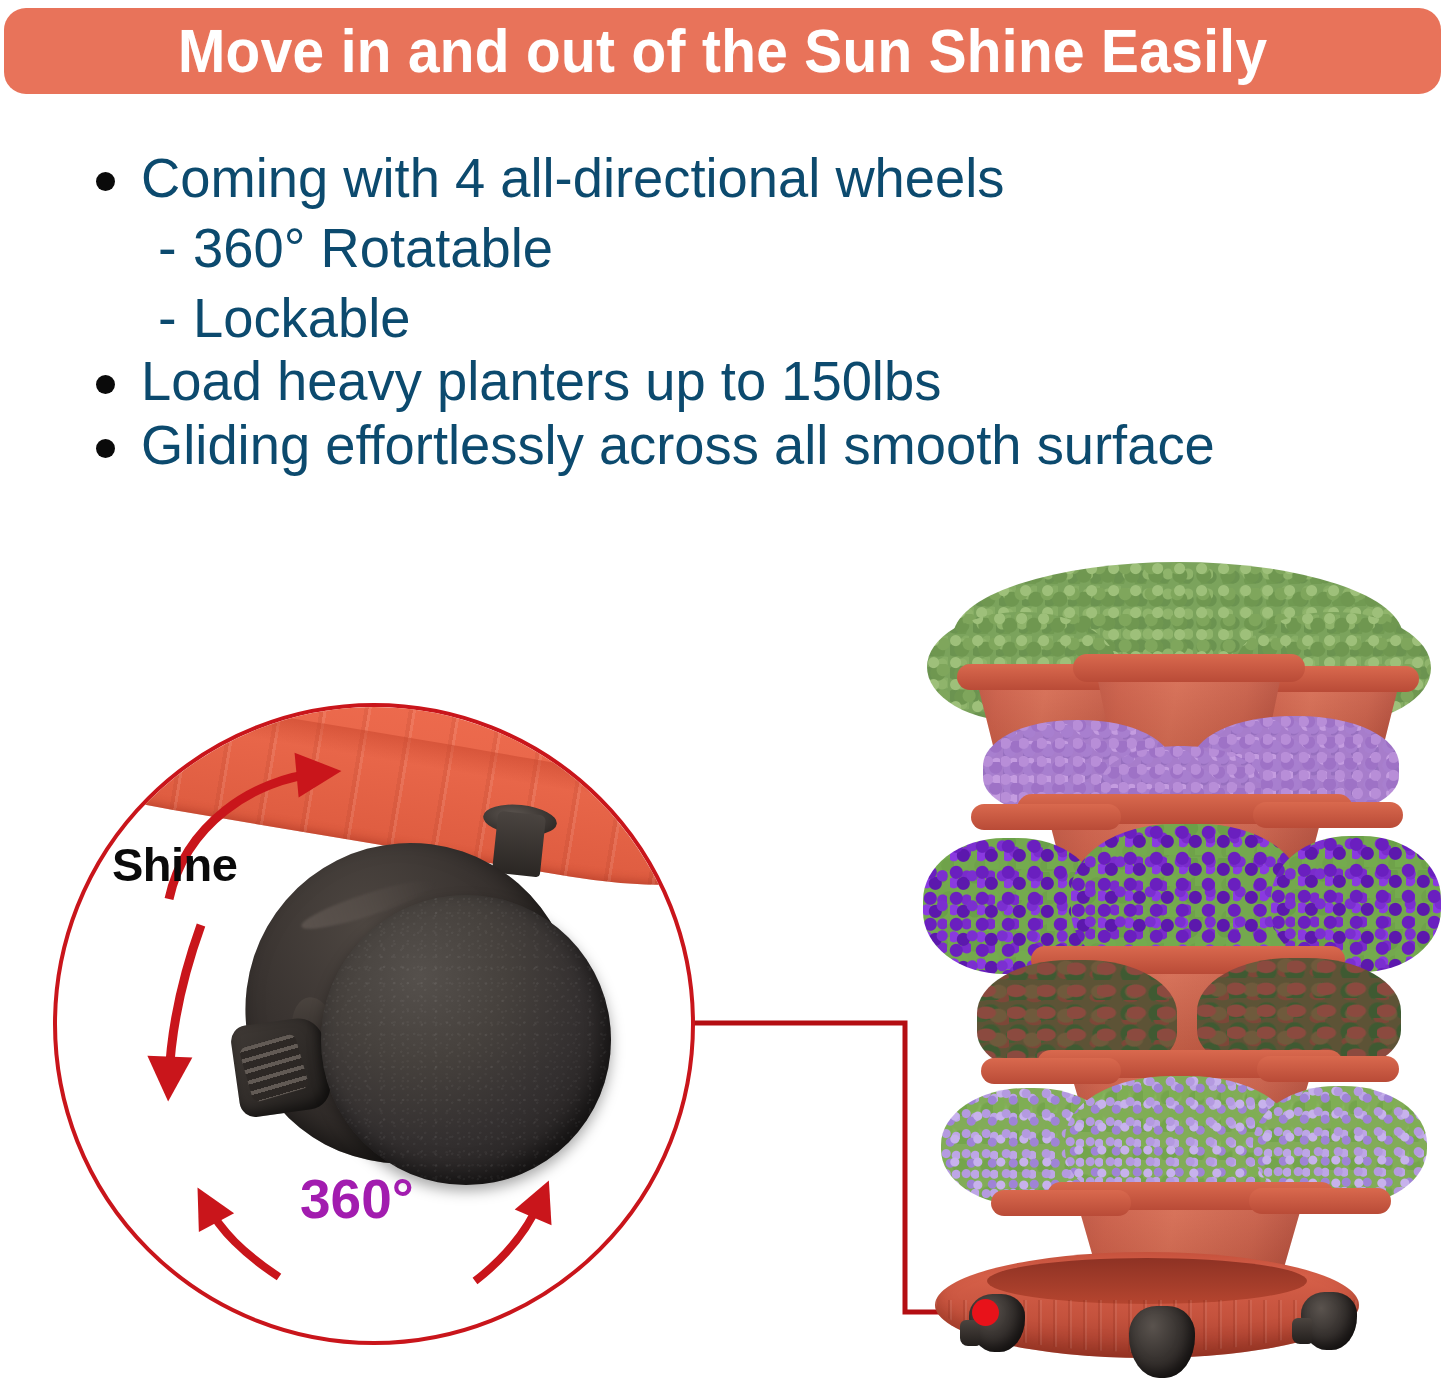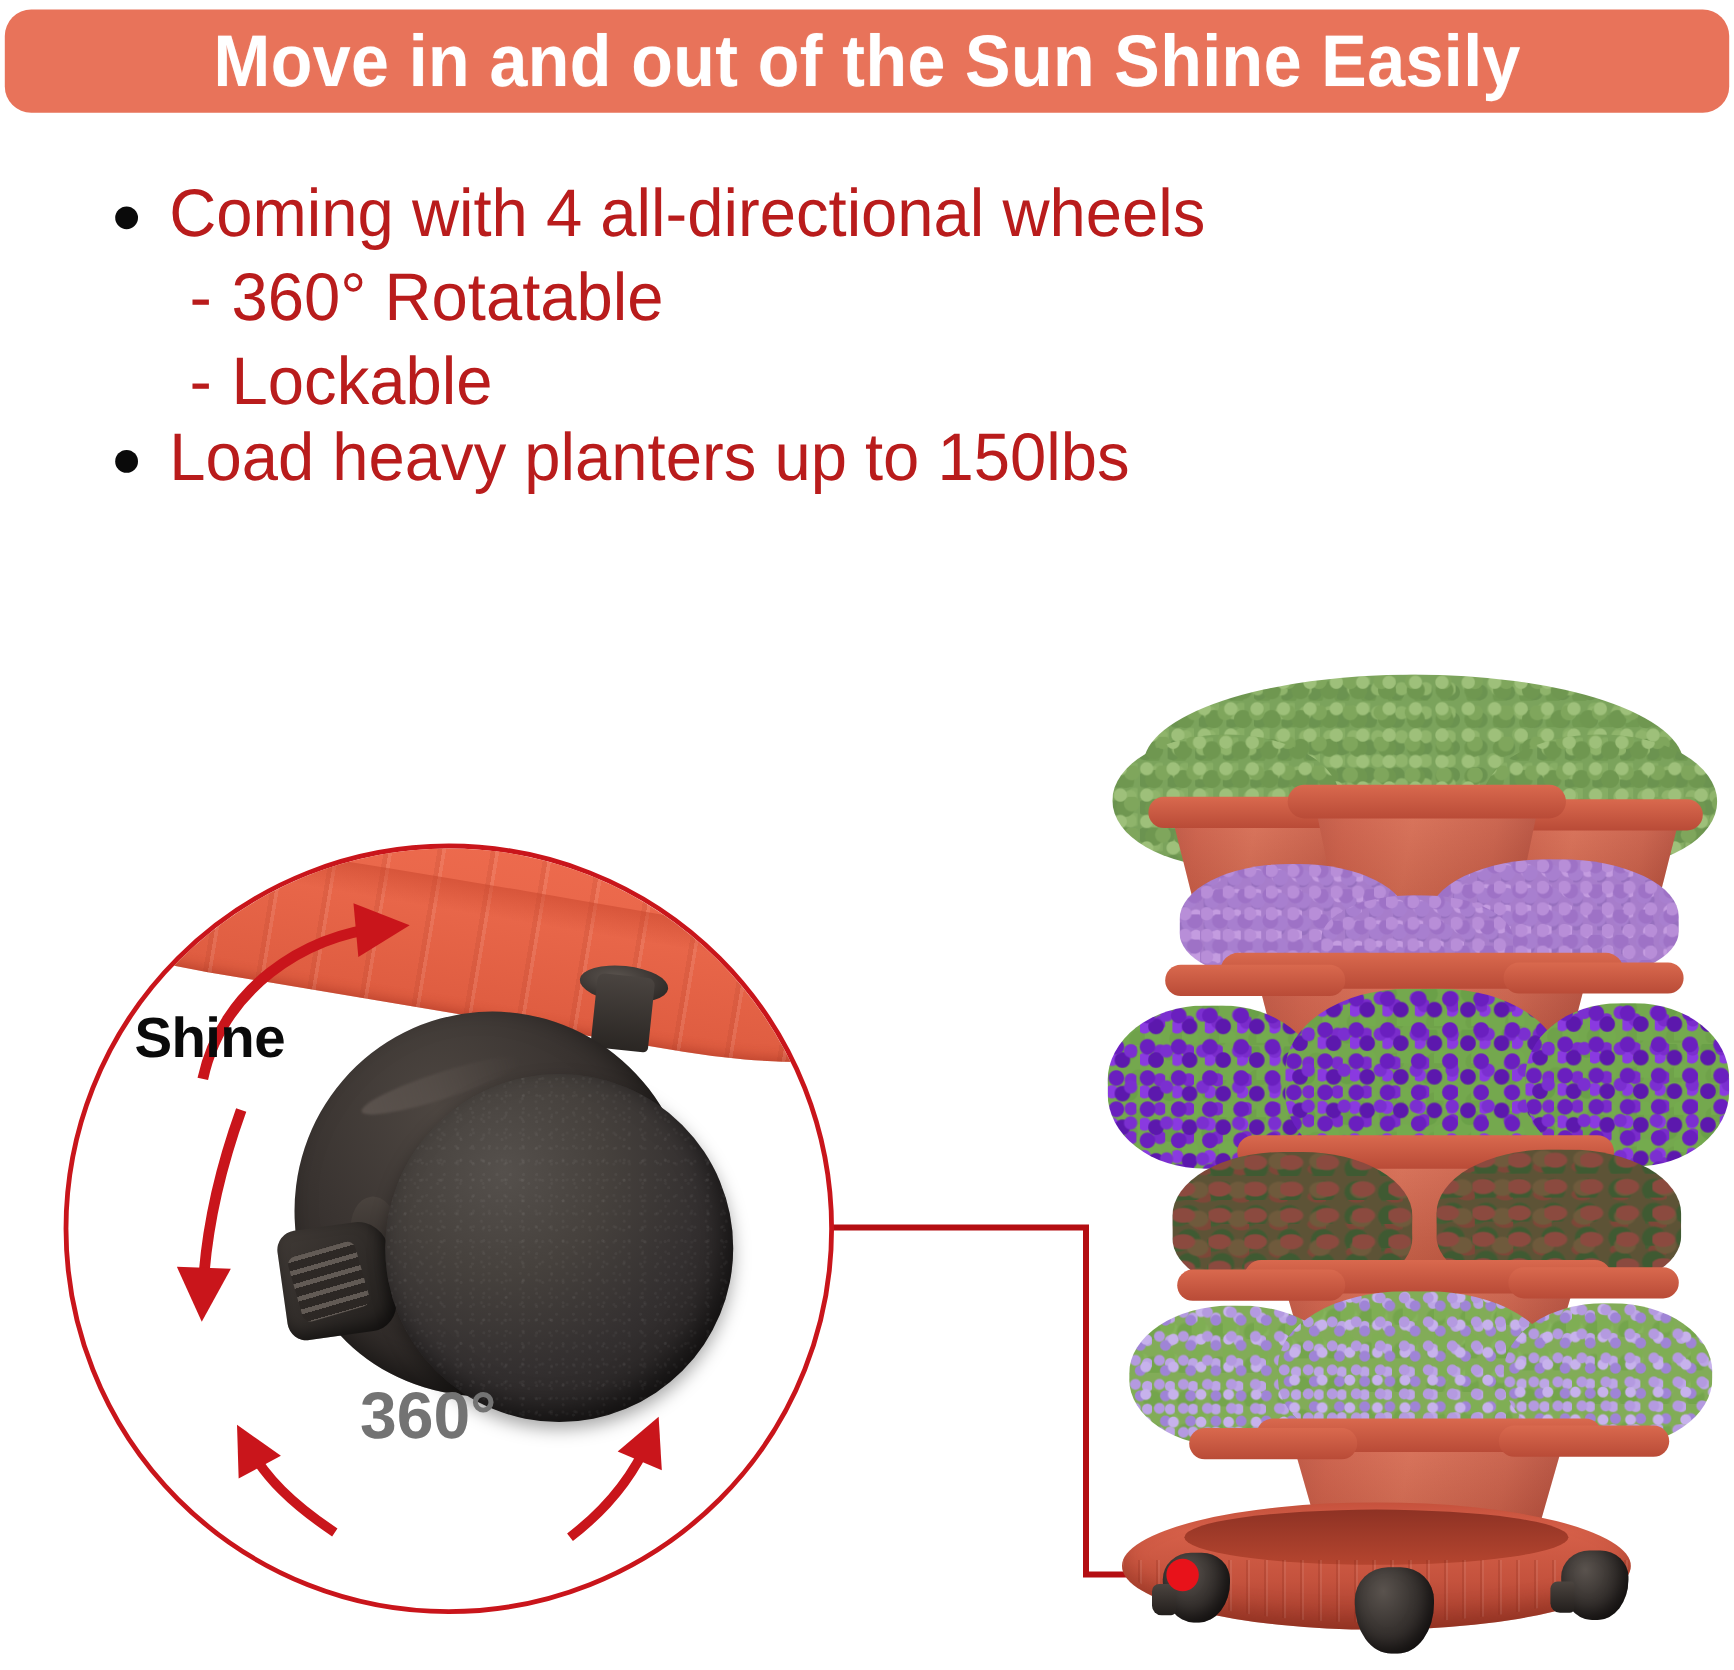--- a/index.html
+++ b/index.html
@@ -45,21 +45,21 @@
   
   .features {
     position: absolute;
     left: 96px;
     top: 146px;
     width: 1340px;
   }
   .feat-row {
     display: flex;
     align-items: flex-start;
-    color: #b91c1c;
+    color: #0c4a6e;
     font-family: "Liberation Sans Narrow", "Liberation Sans", sans-serif;
     font-size: 56px;
     font-weight: 400;
     line-height: 1.14;
     white-space: nowrap;
   }
   .feat-row.level-2 { margin-top: 6px; padding-left: 62px; }
   .feat-row.gap-big { }
 
   .bullet-dot {
@@ -205,25 +205,25 @@
     top: 130px;
     font-family: "Liberation Sans Narrow", "Liberation Sans", sans-serif;
     font-size: 47px;
     font-weight: 700;
     color: #0a0a0a;
     letter-spacing: -0.5px;
   }
   .label-360 {
     position: absolute;
     left: 243px;
-    top: 440px;
+    top: 460px;
     font-family: "Liberation Sans Narrow", "Liberation Sans", sans-serif;
     font-size: 55px;
     font-weight: 700;
-    color: #737373;
+    color: #a21caf;
     letter-spacing: 0px;
     text-align: center;
   }
 
   
   .connector { position: absolute; left: 0; top: 0; width: 1445px; height: 1392px; pointer-events: none; }
 
   
   .tower {
     position: absolute;
@@ -388,20 +388,24 @@
   <div class="feat-row level-2">
     <span class="dash-mark">-</span>
     <span class="feat-text">Lockable</span>
   </div>
 
   <div class="feat-row gap-big">
     <span class="bullet-dot"></span>
     <span class="feat-text">Load heavy planters up to 150lbs</span>
   </div>
 
+  <div class="feat-row gap-big">
+    <span class="bullet-dot"></span>
+    <span class="feat-text">Gliding effortlessly across all smooth surface</span>
+  </div>
 
 </div>
 
 <svg class="connector" viewBox="0 0 1445 1392">
   <polyline points="686,1023 905,1023 905,1312 975,1312" fill="none" stroke="#B40E12" stroke-width="5"></polyline>
 </svg>
 
 <div class="detail-circle">
   <div class="dc-inner">
 

